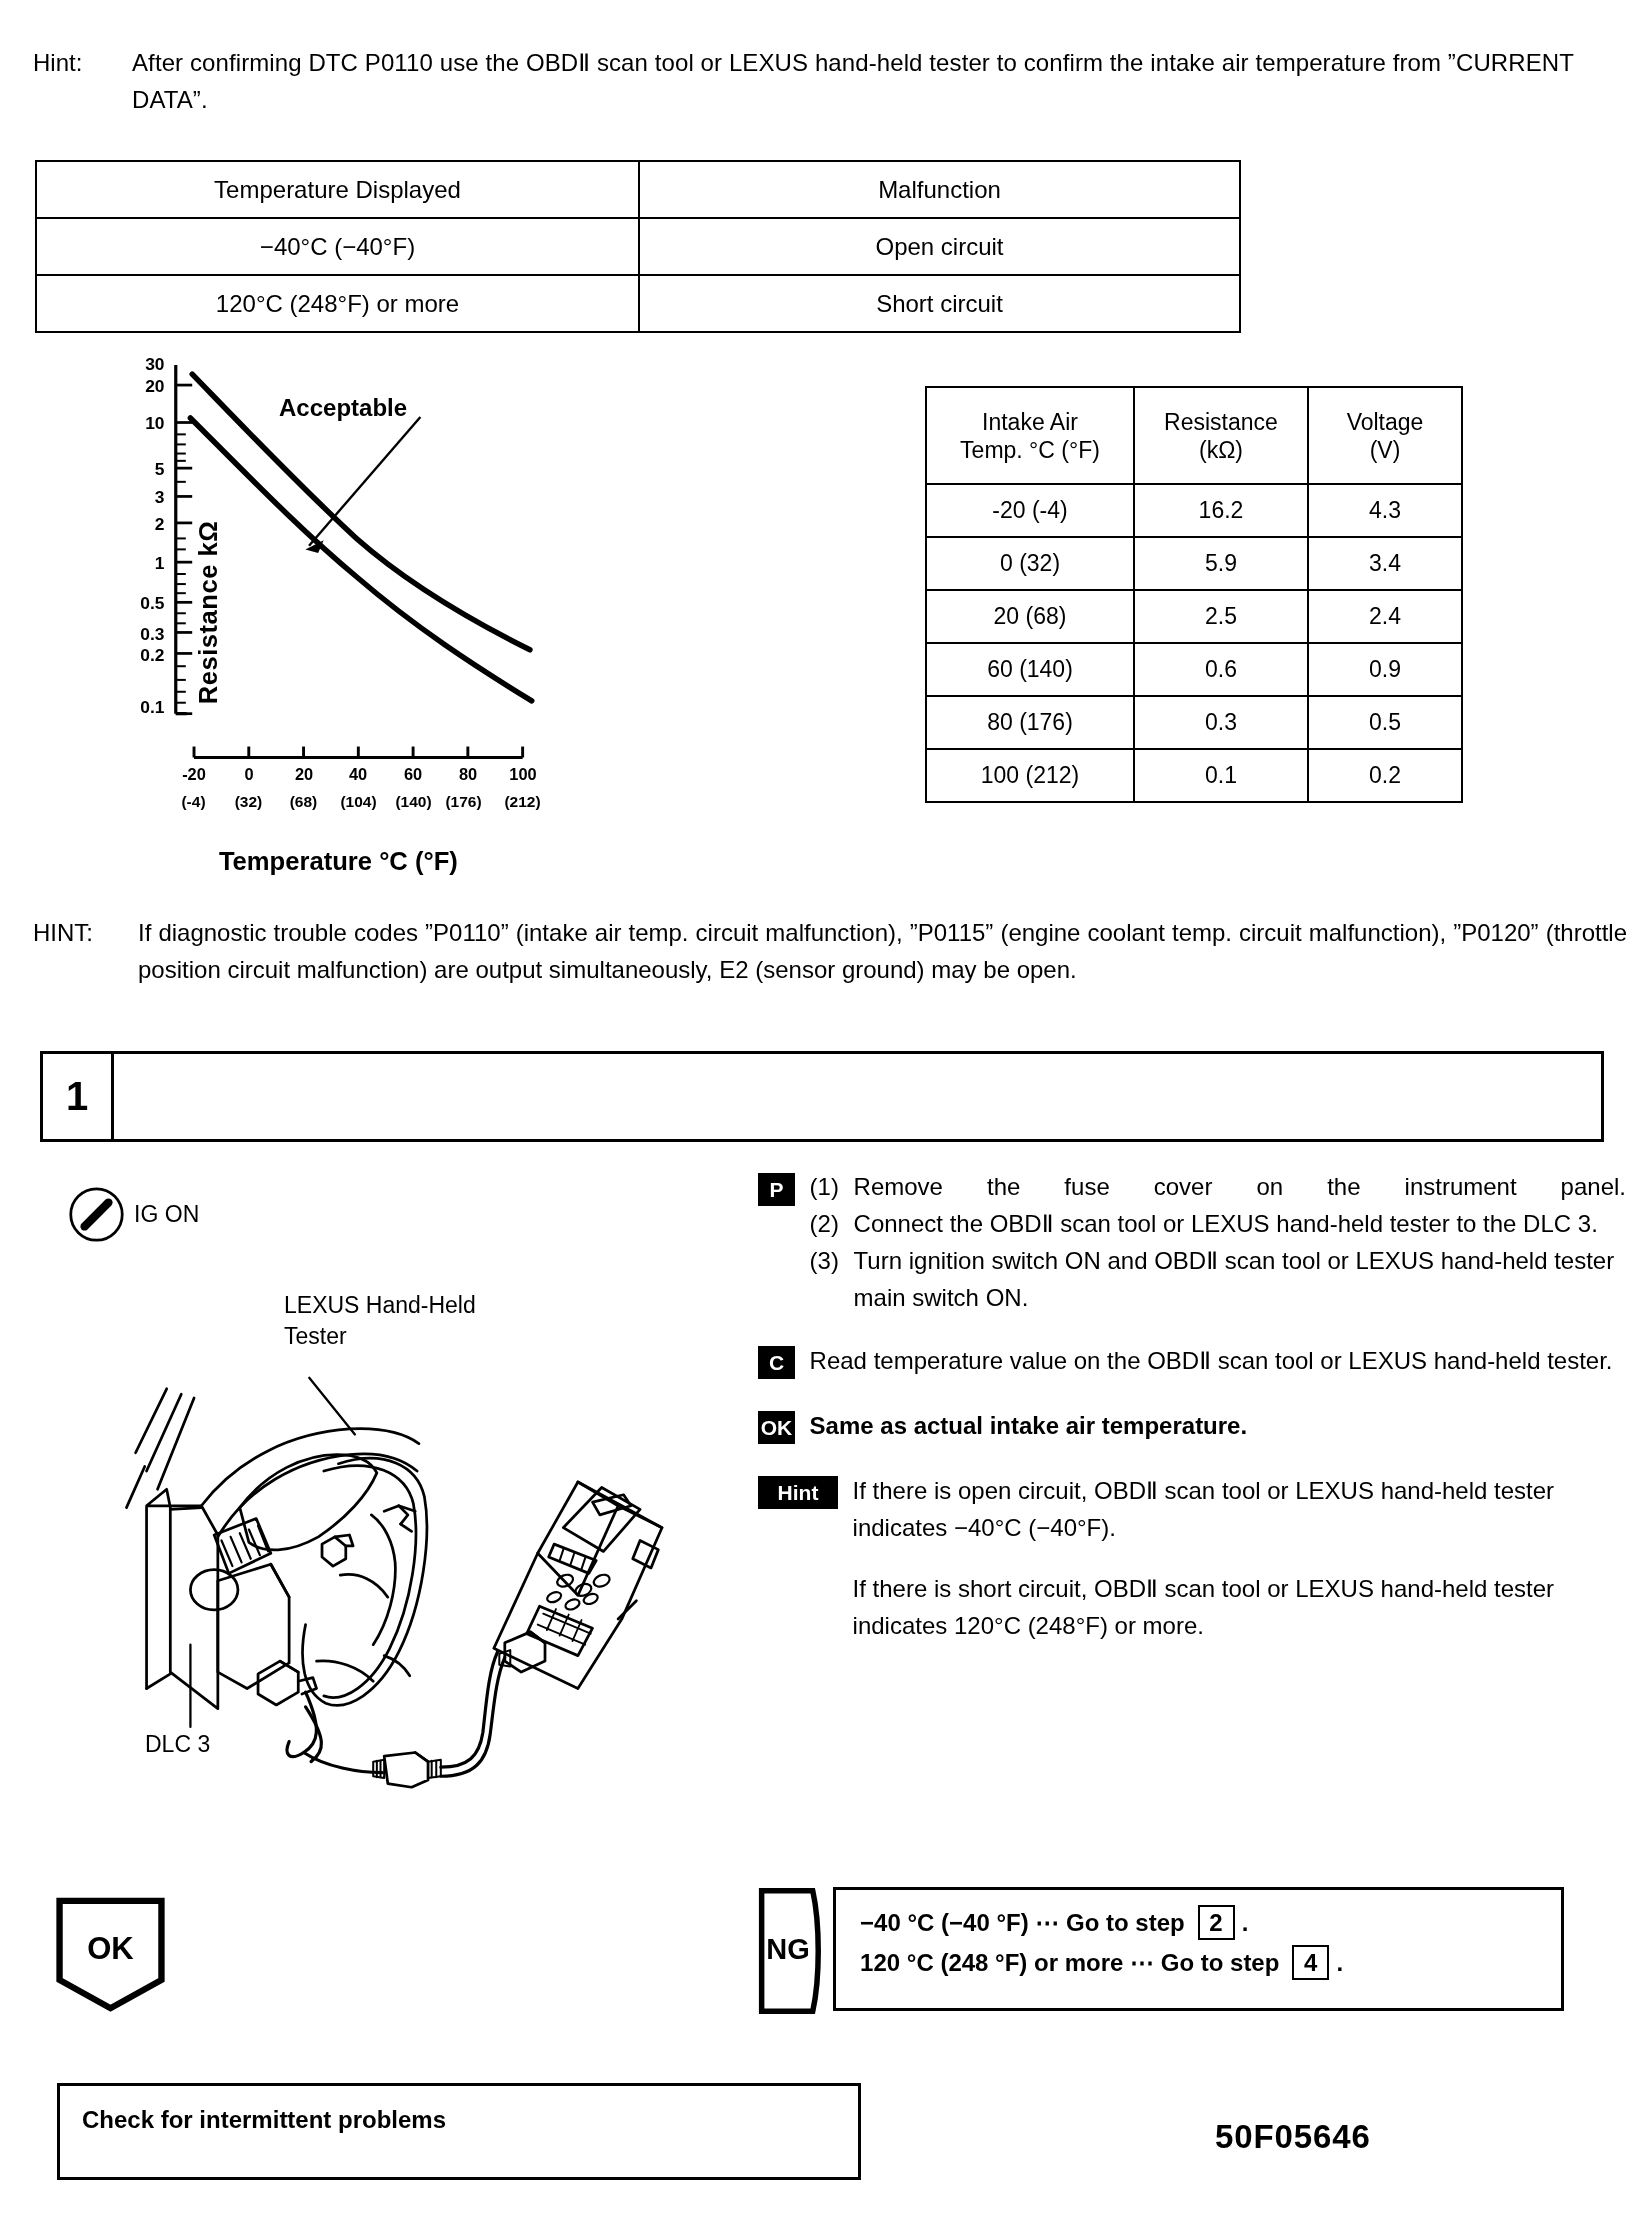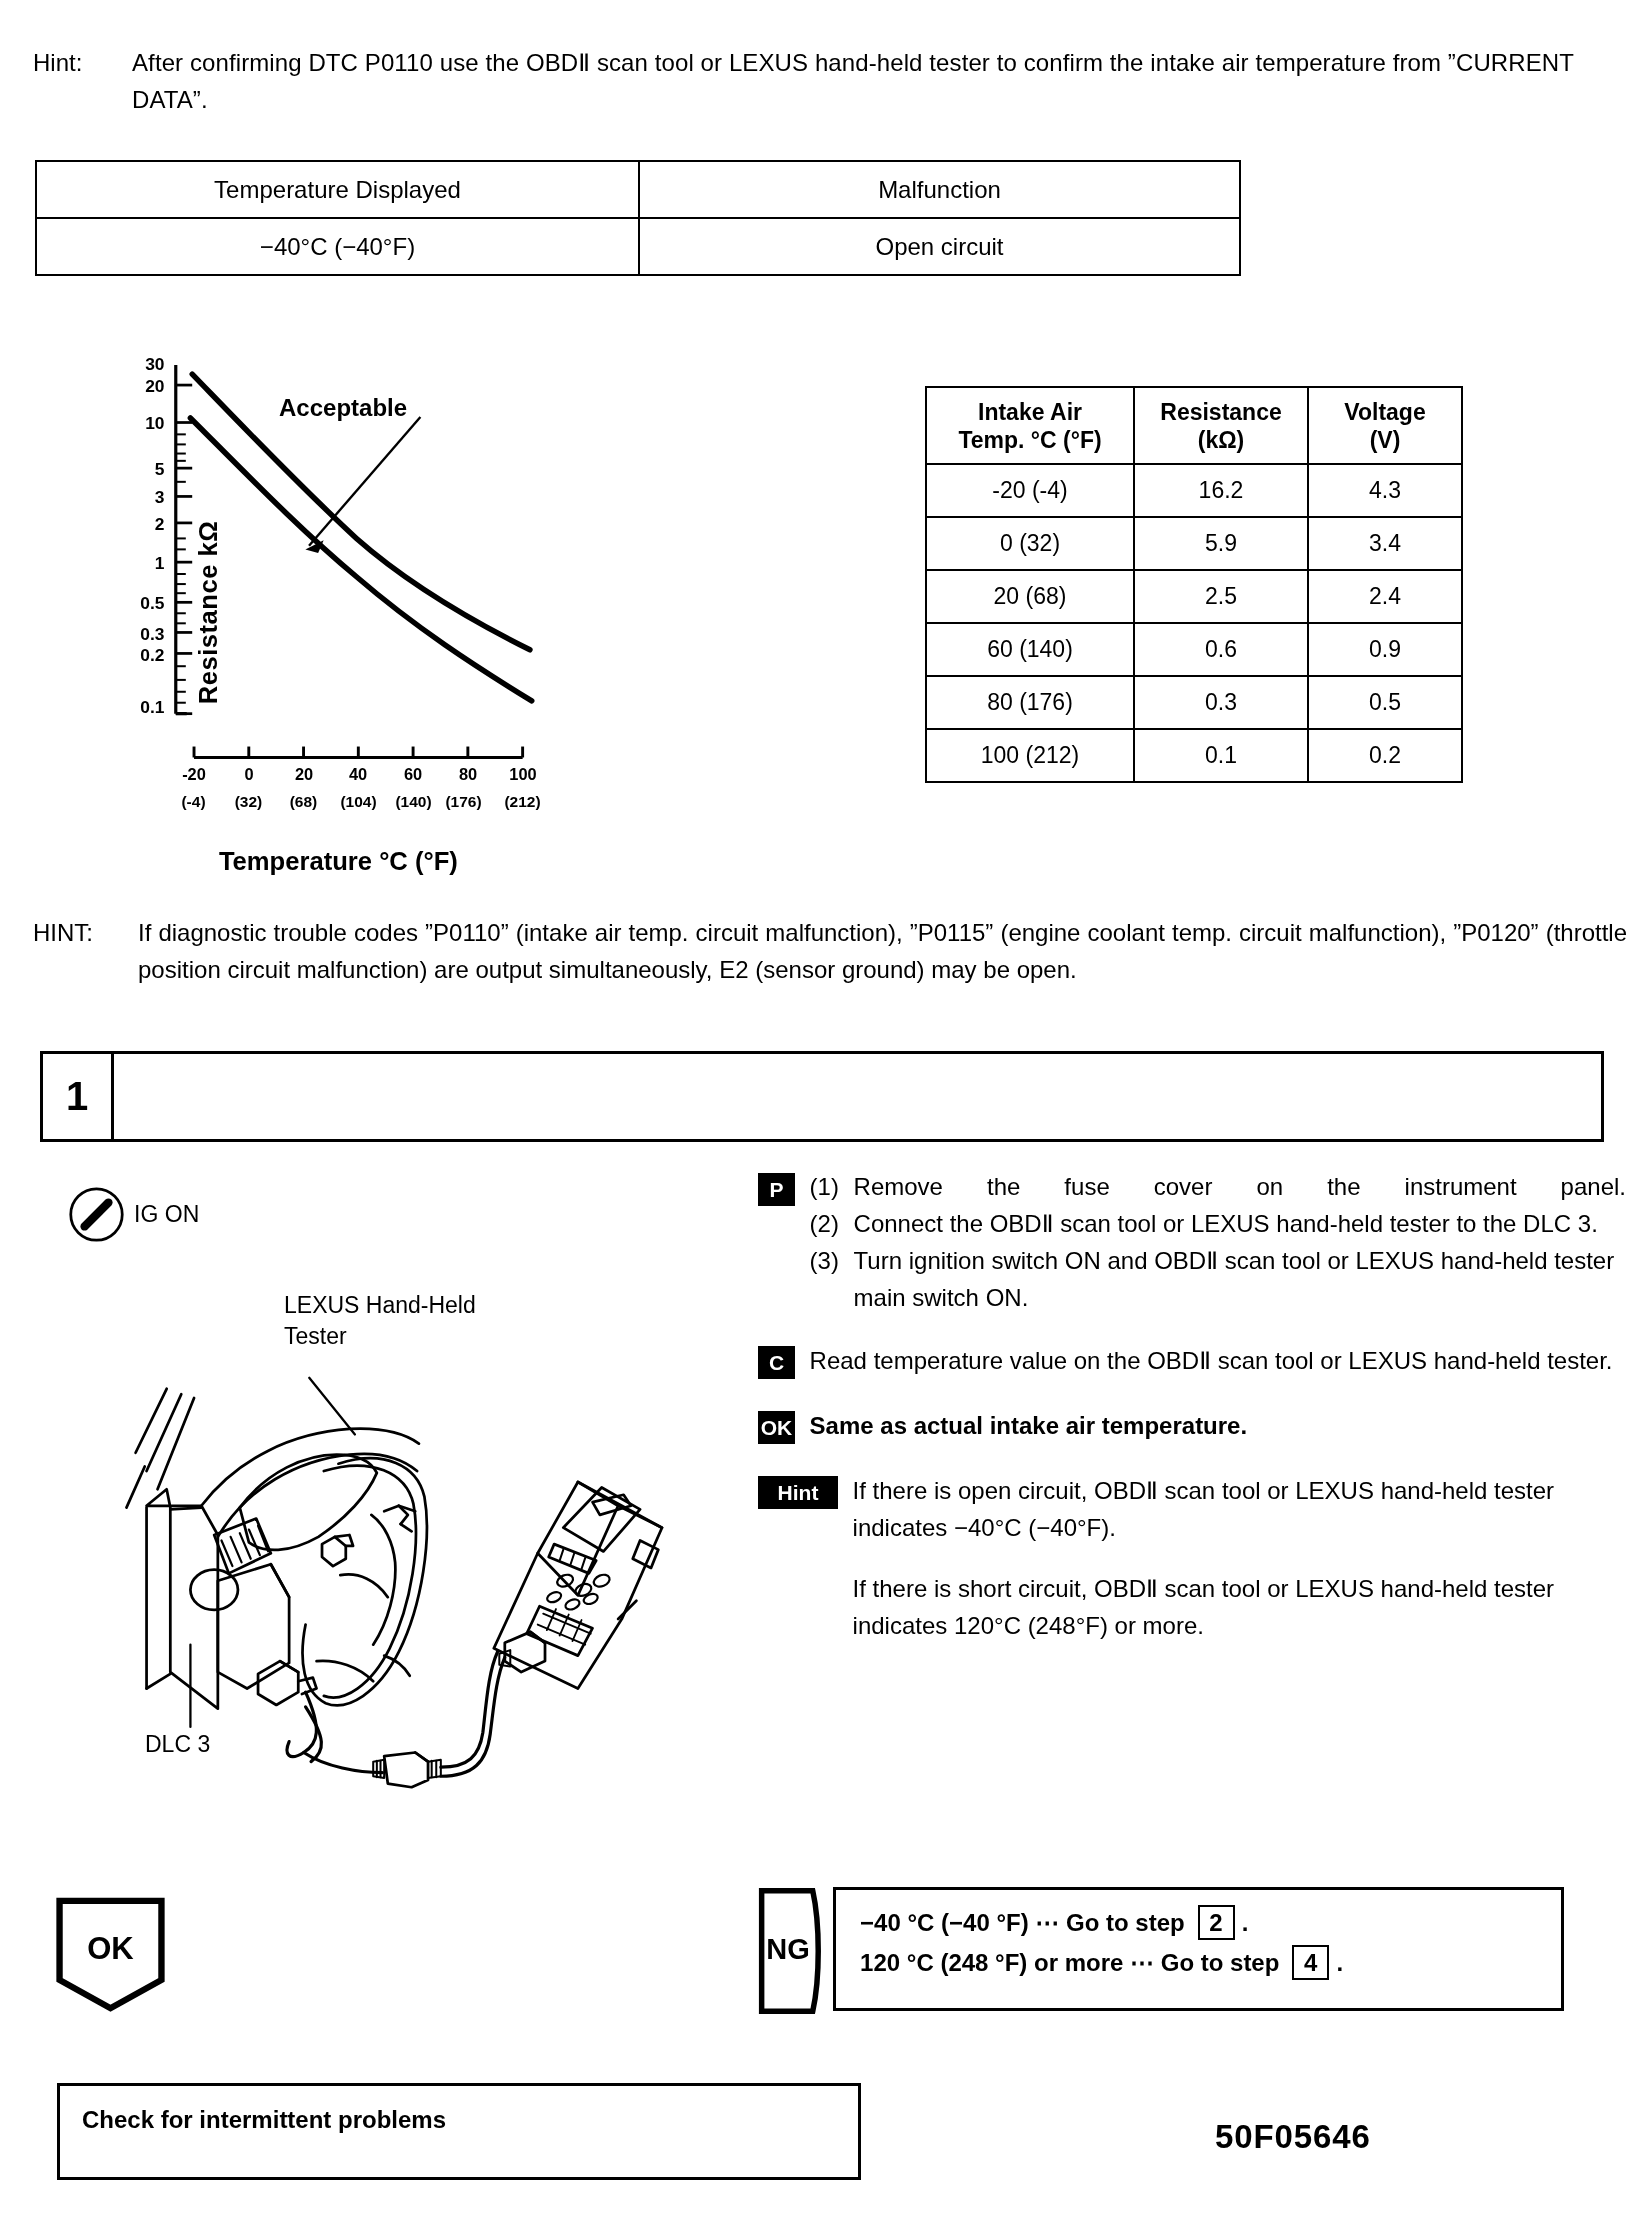--- a/index.html
+++ b/index.html
@@ -33,21 +33,21 @@
   }
   .yticklbl { position:absolute; right:0; font-size:17.4px; font-weight:bold; text-align:right; width:51px; }
   .xticklbl { position:absolute; font-size:16.4px; font-weight:bold; text-align:center; width:64px; }
   .xticklbl2 { position:absolute; font-size:15.5px; font-weight:bold; text-align:center; width:73px; }
   #xaxis-title { position:absolute; left:27.4px; top:482px; width:384px; text-align:center; font-size:25.6px; font-weight:bold; }
   #accept-lbl { position:absolute; left:160px; top:29px; font-size:24px; font-weight:bold; }
 
   
   #res-table { left:925px; top:386px; border:2.7px solid #000; border-collapse:collapse; }
   #res-table td, #res-table th { border:2.7px solid #000; text-align:center; font-size:23px; padding:3.7px 5.5px; height:53px; }
-  #res-table th { font-weight:bold; font-size:23px; line-height:28px; height:77px; }
+  #res-table th { font-weight:normal; font-size:23px; line-height:28px; height:97px; }
   #res-table .c1 { width:208px; }
   #res-table .c2 { width:174px; }
   #res-table .c3 { width:154px; }
 
   
   #hint2 { left:33px; top:914px; width:1594px; font-size:24px; line-height:37px; }
   #hint2 .lbl { position:absolute; left:0; top:0; }
   #hint2 .body { margin-left:105px; text-align:justify; }
 
   
@@ -108,20 +108,24 @@
   <thead>
     <tr>
       <th class="c1">Temperature Displayed</th>
       <th>Malfunction</th>
     </tr>
   </thead>
   <tbody>
     <tr>
       <td class="c1">−40°C (−40°F)</td>
       <td>Open circuit</td>
+    </tr>
+    <tr>
+      <td class="c1">120°C (248°F) or more</td>
+      <td>Short circuit</td>
     </tr>
   </tbody>
 </table>
 
 <div class="abs" id="chart-wrap">
 
   <div id="ylabel-rot">Resistance kΩ</div>
 
   <div class="yticklbl" style="left:-5.5px; top:-11px;">30</div>
   <div class="yticklbl" style="left:-5.5px; top:11px;">20</div>

